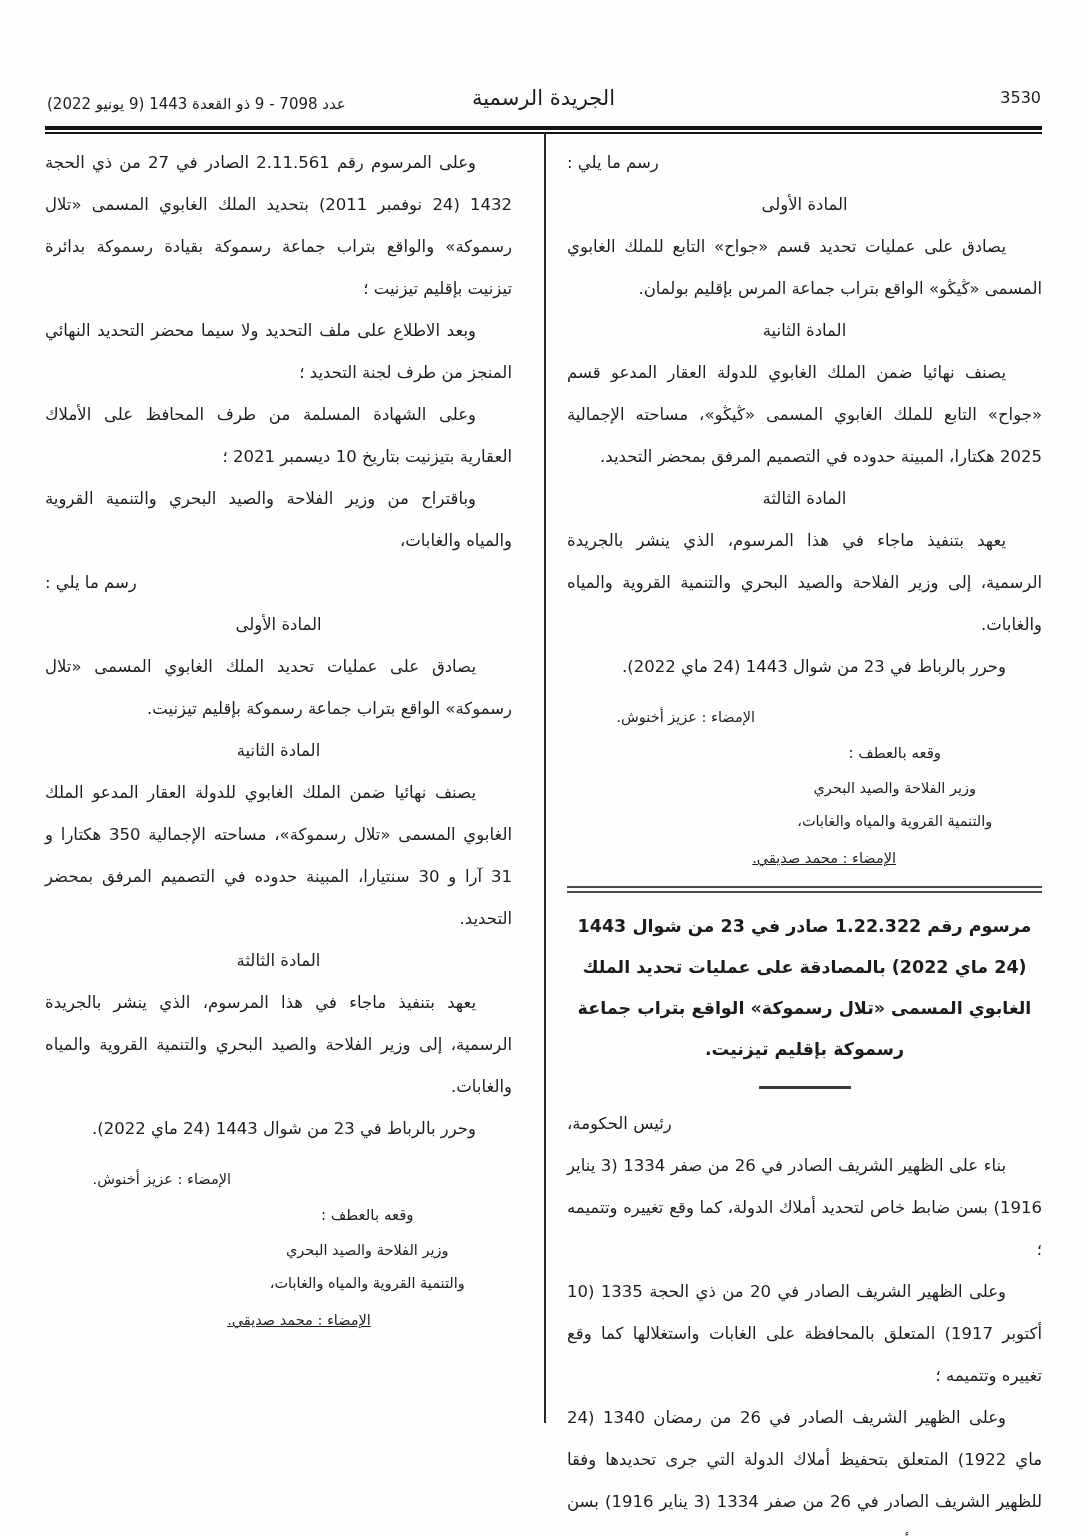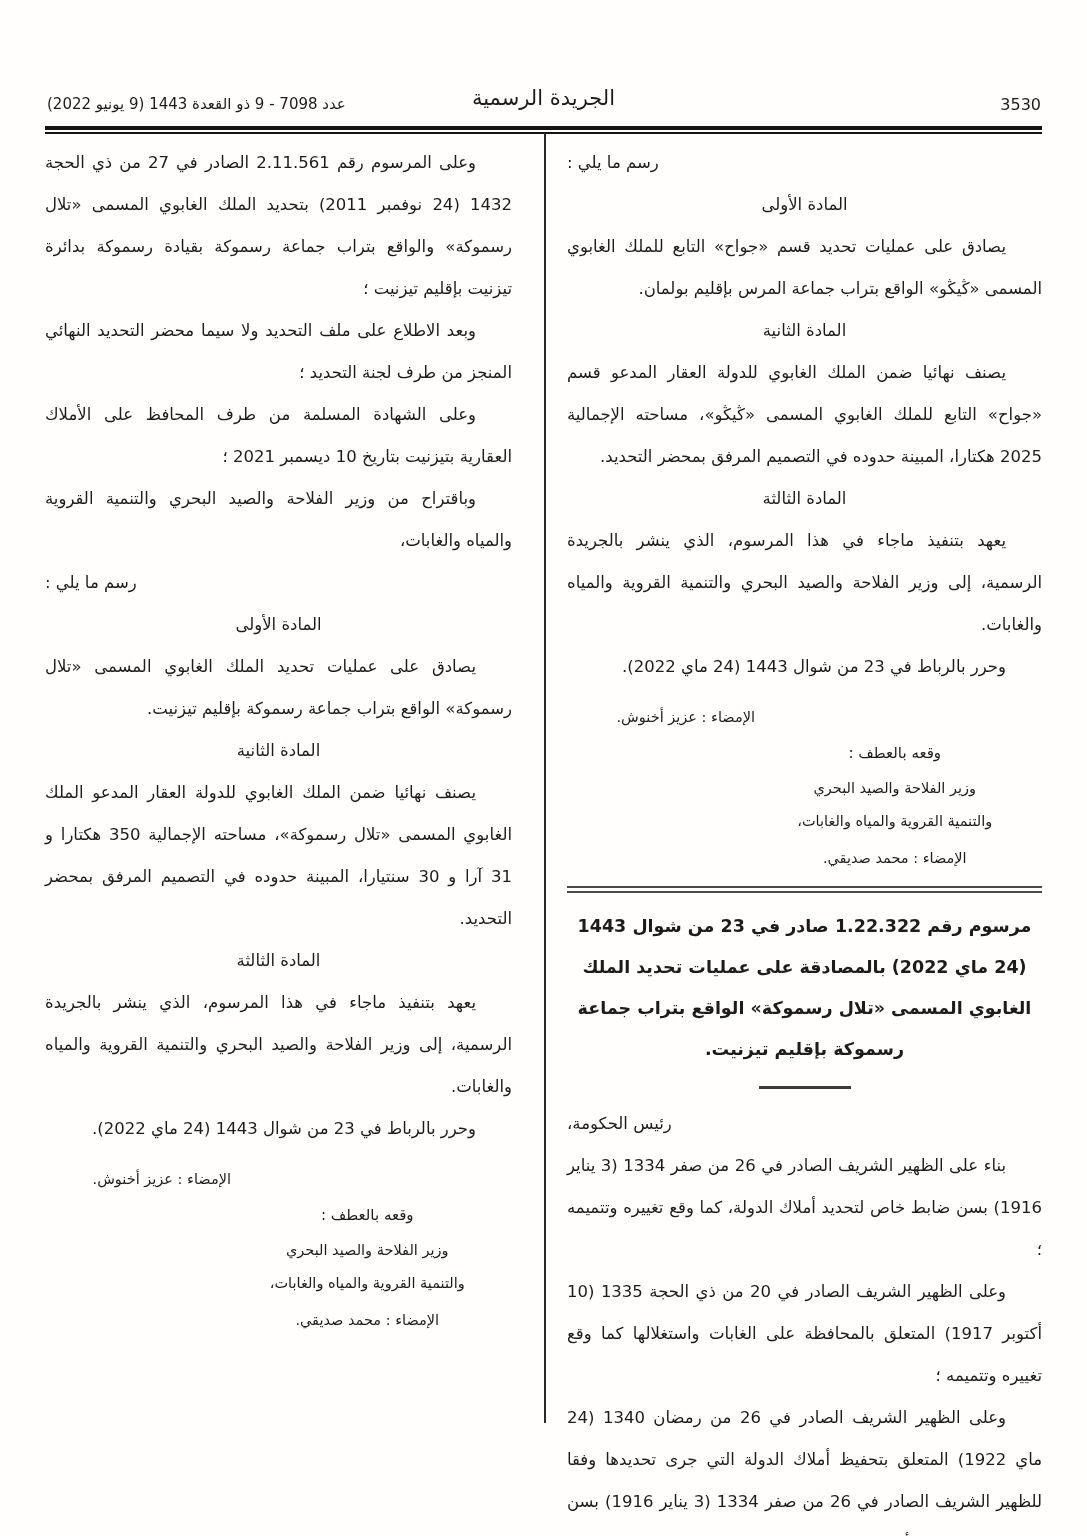--- a/index.html
+++ b/index.html
@@ -16,21 +16,21 @@
   
   .header-issue {
     position:absolute; top:95px; left:47px;
     font-size:15px; direction:rtl; white-space:nowrap;
   }
   .gazette-title {
     position:absolute; top:86px; left:0; right:0;
     text-align:center; font-size:21px; font-weight:normal;
   }
   .page-number {
-    position:absolute; top:95px; right:46px;
+    position:absolute; top:88px; right:46px;
     font-size:16px; direction:ltr;
   }
   .header-rule {
     position:absolute; top:126px; left:45px; right:45px;
     height:2px;
     border-top:4px solid #141414;
     border-bottom:2px solid #141414;
   }
   
   .col-divider {
@@ -63,21 +63,22 @@
     text-align:center;
   }
   .sig-line {
     font-size:14.5px; line-height:24px;
     width:60%; margin:9px 1% 9px auto;
     text-align:center;
   }
   .sig-minister {
     font-size:14.5px; line-height:26px;
     width:60%; margin:12px 1% 8px auto;
-    text-align:center;
+    text-align:left;
+    text-decoration:underline;
   }
   .separator {
     height:3px;
     border-top:2px solid #4a4a4a;
     border-bottom:2px solid #4a4a4a;
     margin:15px 0 13px;
   }
   .decree-title {
     font-weight:bold; font-size:17.5px;
     line-height:41px; text-align:center;

